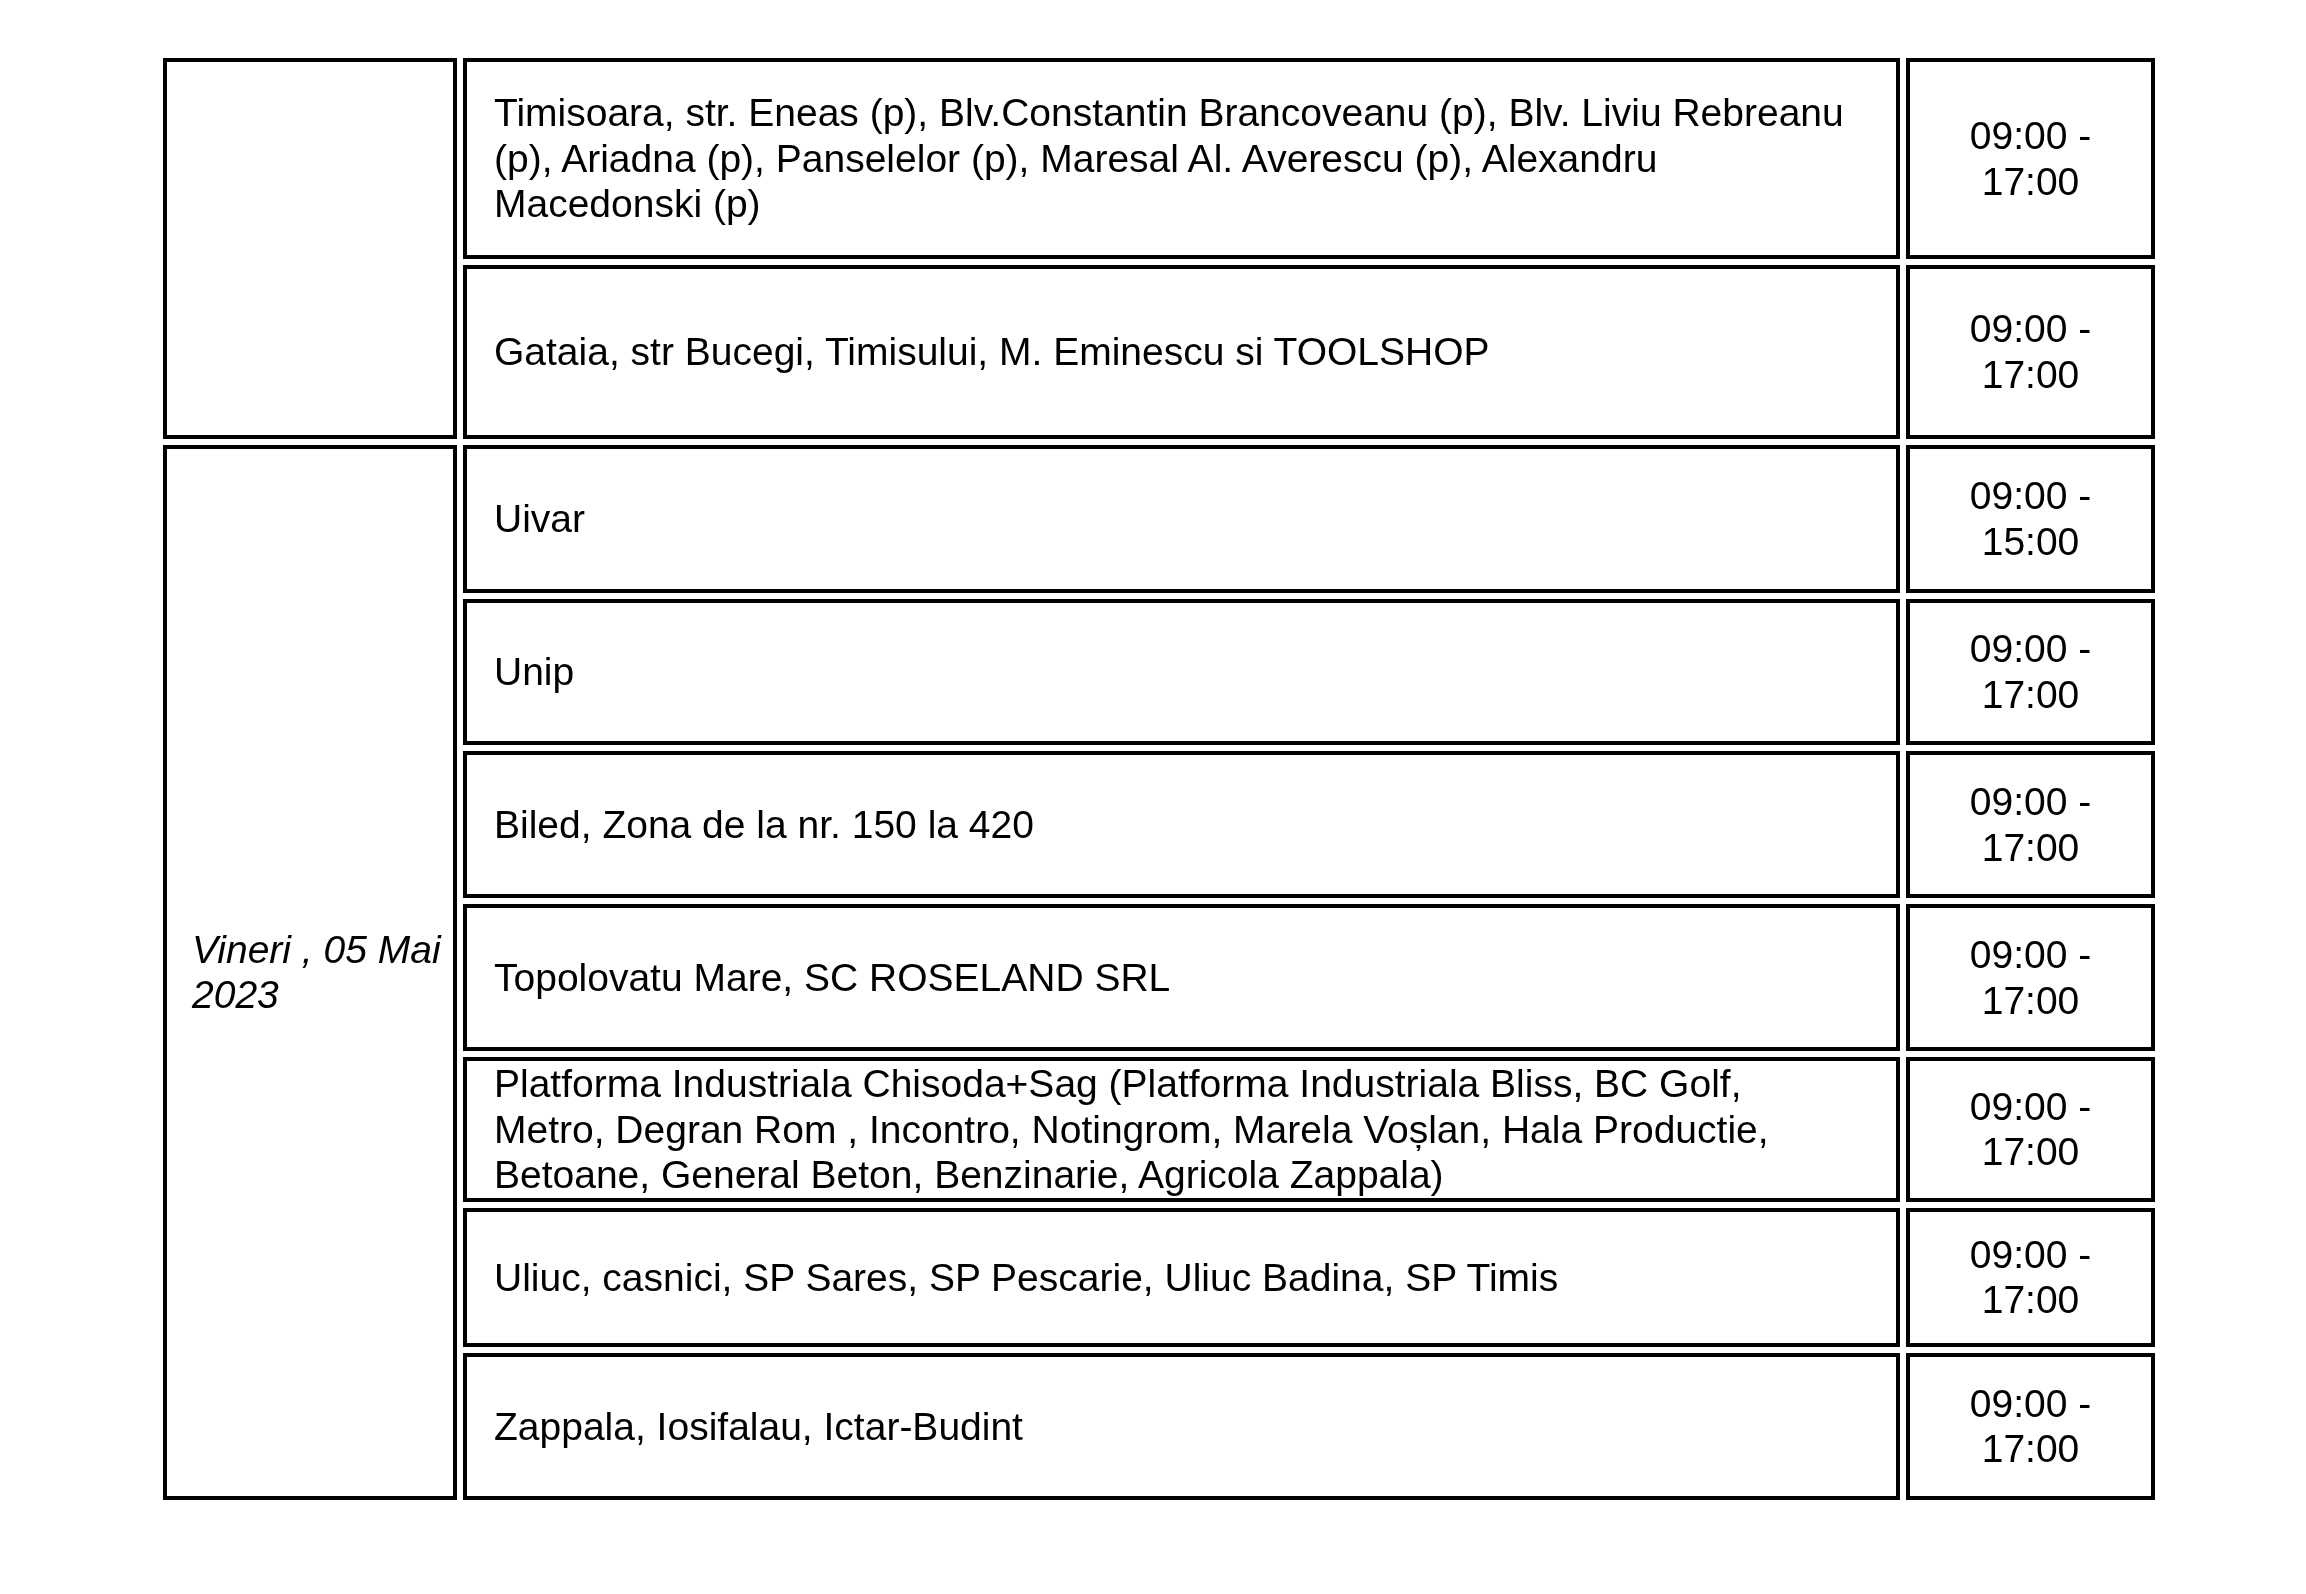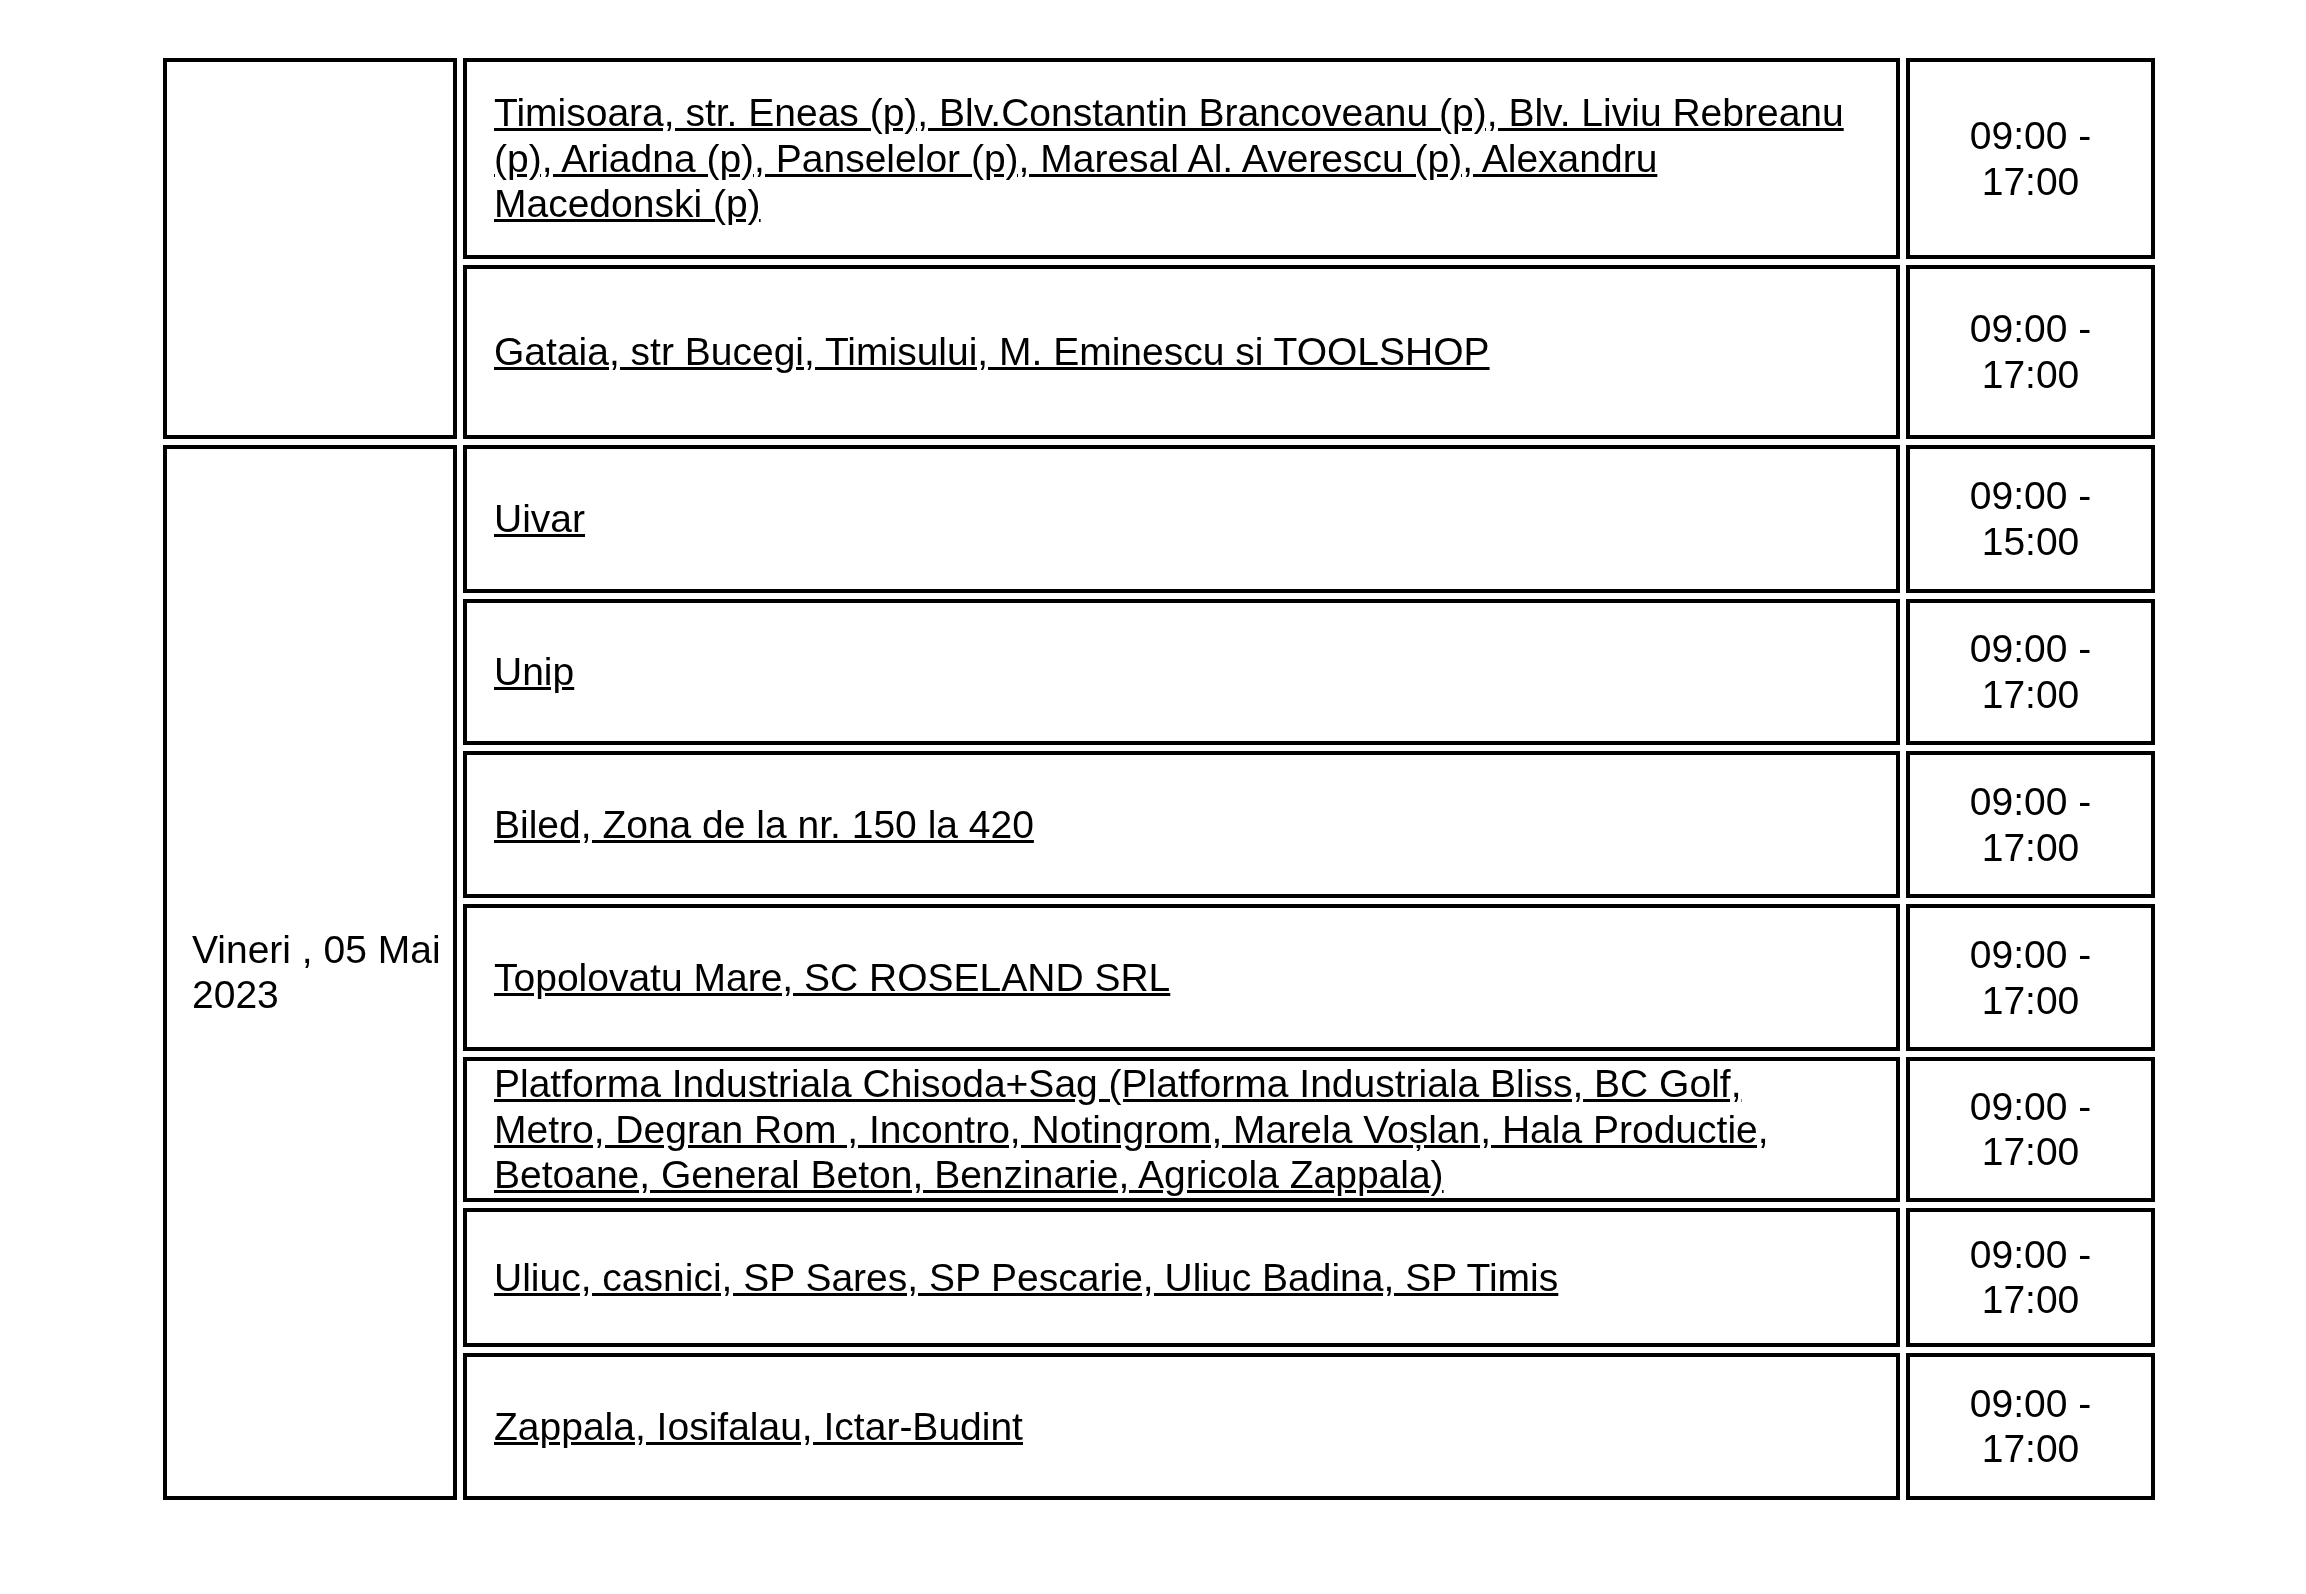--- a/index.html
+++ b/index.html
@@ -29,25 +29,25 @@
     box-sizing: border-box;
     background: #ffffff;
     vertical-align: middle;
     font-size: 39px;
     line-height: 1.17;
     overflow: hidden;
   }
   td.date-cell {
     padding: 0 9px 0 25px;
     text-align: left;
+    font-style: italic;
   }
   td.location-cell {
     padding: 0 45px 0 27px;
     text-align: left;
-    text-decoration: underline;
   }
   td.time-cell {
     padding: 0 32px;
     text-align: center;
   }
 </style>
 </head>
 <body>
 
 <table class="schedule">

